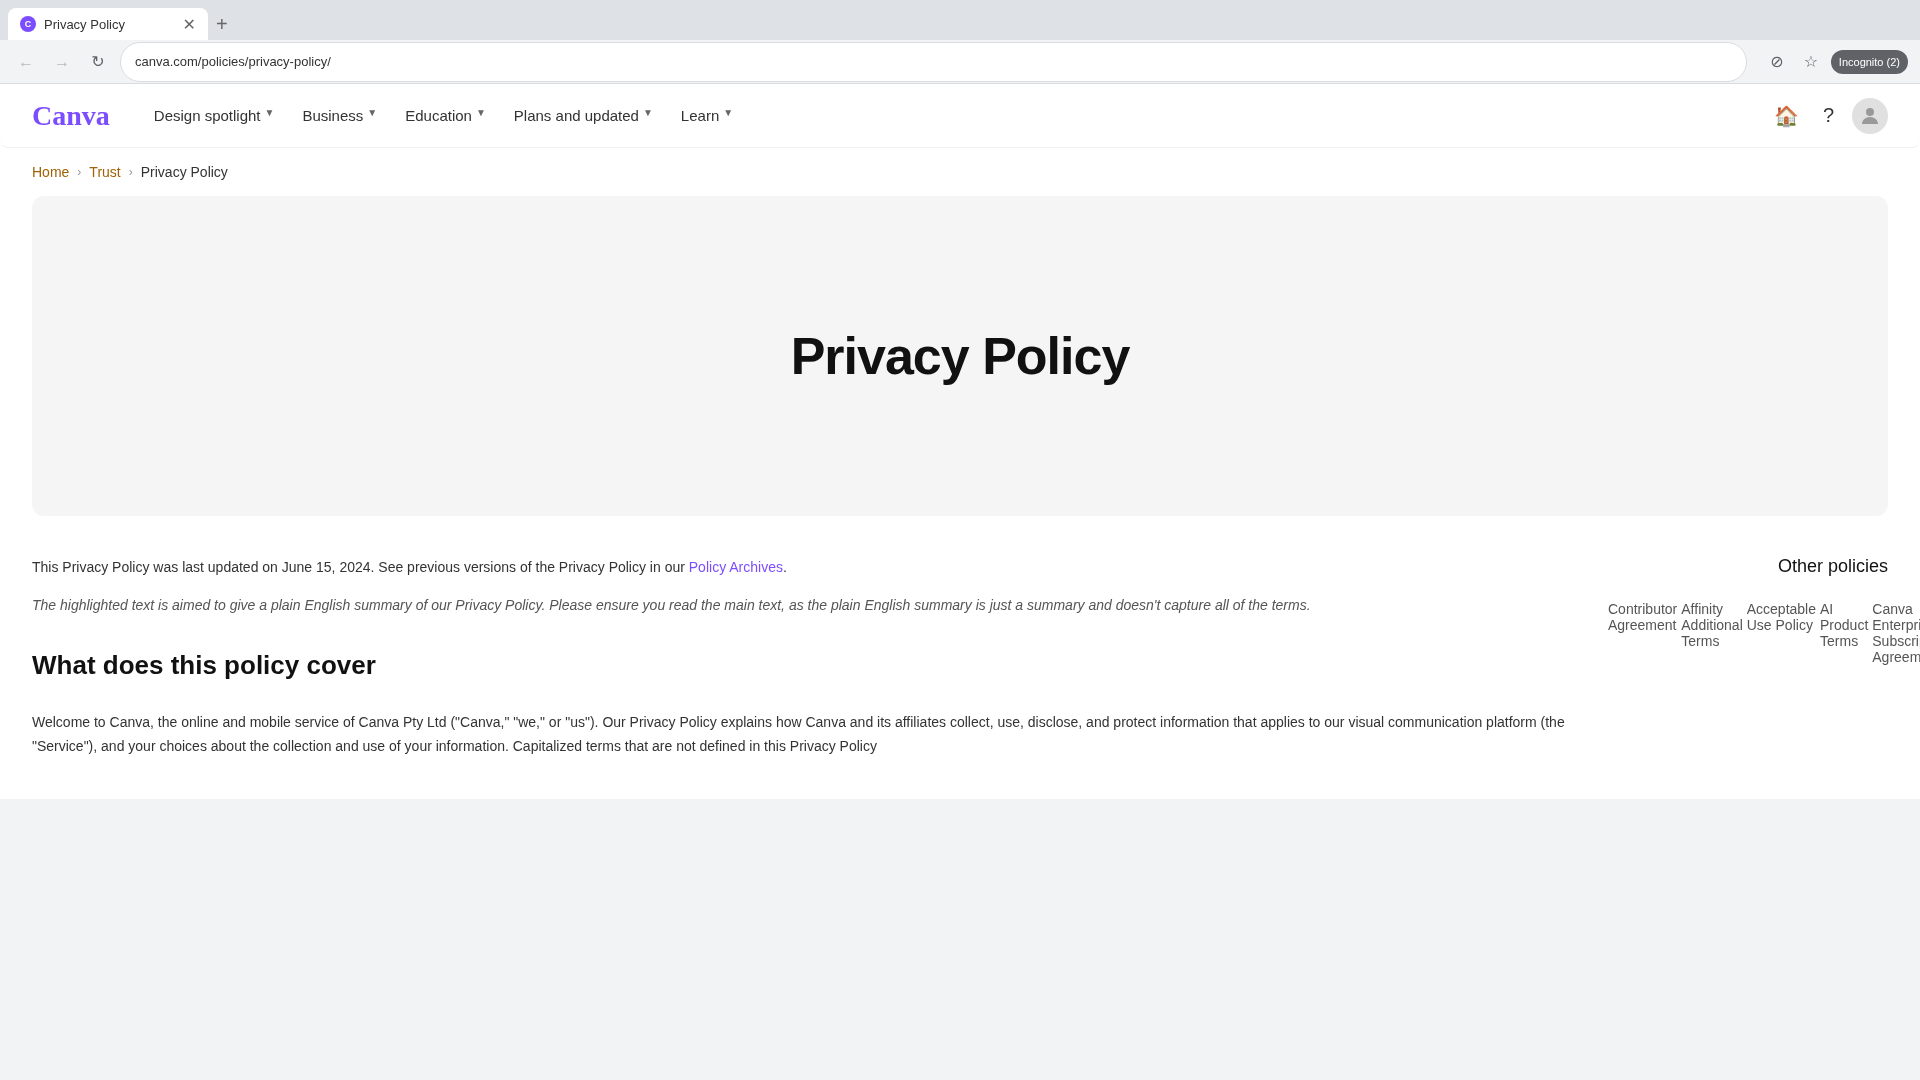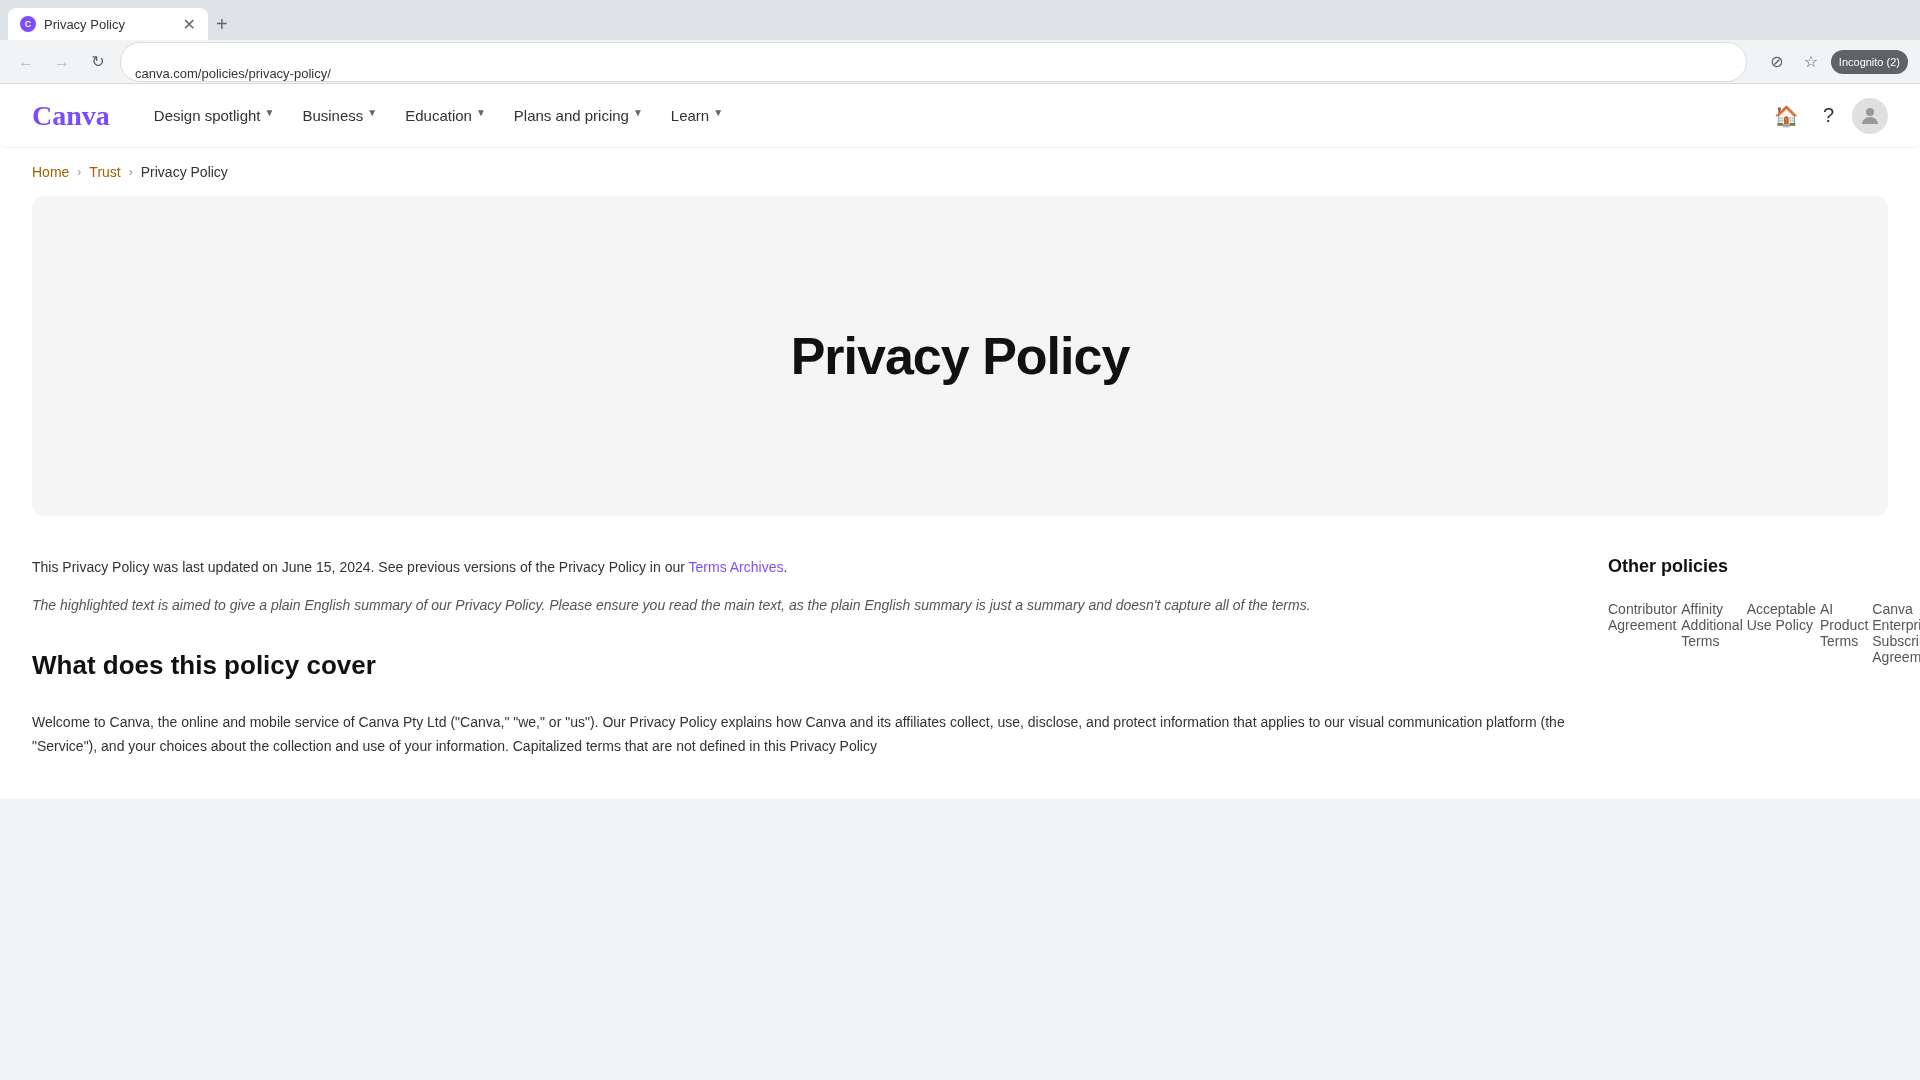--- a/index.html
+++ b/index.html
@@ -8,21 +8,21 @@
     
     .browser-frame { width: 1920px; min-height: 1080px; background: #f1f3f4; }
     .browser-tabs { background: #dee1e6; height: 40px; display: flex; align-items: flex-end; padding: 0 8px; }
     .tab { background: #fff; border-radius: 8px 8px 0 0; height: 32px; display: flex; align-items: center; padding: 0 12px; gap: 8px; min-width: 200px; font-size: 13px; color: #333; }
     .tab-favicon { width: 16px; height: 16px; border-radius: 50%; background: #7c4dff; display: flex; align-items: center; justify-content: center; color: white; font-size: 9px; font-weight: bold; }
     .tab-close { margin-left: auto; cursor: pointer; color: #666; font-size: 16px; }
     .tab-new { background: transparent; border: none; margin-left: 4px; font-size: 20px; color: #666; cursor: pointer; padding: 4px; }
     .browser-controls { background: #f1f3f4; height: 44px; display: flex; align-items: center; padding: 0 12px; gap: 8px; border-bottom: 1px solid #dadce0; }
     .nav-btn { background: none; border: none; cursor: pointer; padding: 6px; border-radius: 50%; color: #5f6368; font-size: 16px; display: flex; align-items: center; justify-content: center; width: 28px; height: 28px; }
     .nav-btn.disabled { opacity: 0.4; cursor: default; }
-    .address-bar { flex: 1; background: #fff; border-radius: 20px; height: 40px; display: flex; align-items: flex-end; padding: 0 14px; font-size: 13px; color: #333; border: 1px solid #dadce0; }
+    .address-bar { flex: 1; background: #fff; border-radius: 20px; height: 40px; display: flex; align-items: center; padding: 0 14px; font-size: 13px; color: #333; border: 1px solid #dadce0; }
     .browser-actions { display: flex; align-items: center; gap: 6px; margin-left: 8px; }
     .browser-action-btn { background: none; border: none; cursor: pointer; color: #5f6368; font-size: 16px; padding: 4px; border-radius: 50%; width: 28px; height: 28px; display: flex; align-items: center; justify-content: center; }
     .incognito-badge { background: #5f6368; color: #fff; border-radius: 12px; font-size: 11px; padding: 6px 8px; cursor: pointer; }
 
     
     .website { background: #fff; }
 
     
     .top-nav { height: 64px; display: flex; align-items: center; padding: 0 32px; border-bottom: 1px solid #f0f0f0; gap: 0; border-radius: 8px; }
     .logo { font-size: 28px; font-weight: 700; color: #7c4dff; font-family: Georgia, serif; margin-right: 32px; text-decoration: none; }
@@ -51,21 +51,21 @@
     .last-updated { font-size: 14px; color: #333; margin-bottom: 16px; line-height: 1.6; }
     .last-updated a { color: #7c4dff; text-decoration: none; }
 
     .plain-english { font-style: italic; font-size: 14px; color: #555; line-height: 1.7; margin-bottom: 32px; }
 
     .section-title { font-size: 26px; font-weight: 700; color: #111; margin-bottom: 30px; }
 
     .body-text { font-size: 14px; color: #333; line-height: 1.7; }
 
     
-    .sidebar-heading { font-size: 18px; font-weight: 700; color: #111; margin-bottom: 20px; }
+    .sidebar-heading { font-size: 18px; font-weight: 400; color: #111; margin-bottom: 20px; text-align: right; }
     .sidebar-links { display: flex; flex-direction: row; gap: 4px; }
     .sidebar-link { font-size: 14px; color: #555; text-decoration: none; padding: 4px 0; cursor: pointer; }
   </style>
 </head>
 <body>
 
 <div class="browser-frame">
 
   <div class="browser-tabs">
     <div class="tab">
@@ -105,21 +105,21 @@
         </div>
         <div class="nav-item">
           <span>Business</span>
           <span class="nav-item-chevron">▼</span>
         </div>
         <div class="nav-item">
           <span>Education</span>
           <span class="nav-item-chevron">▼</span>
         </div>
         <div class="nav-item">
-          <span>Plans and pricing</span>
+          <span>Plans and updated</span>
           <span class="nav-item-chevron">▼</span>
         </div>
         <div class="nav-item">
           <span>Learn</span>
           <span class="nav-item-chevron">▼</span>
         </div>
       </div>
       <div class="nav-actions">
         <button class="nav-action-btn">🏠</button>
         <button class="nav-action-btn">?</button>
@@ -142,21 +142,21 @@
 
     <div class="hero">
       <h1 class="hero-title">Privacy Policy</h1>
     </div>
 
     <div class="content-area">
 
       <div class="main-content">
         <p class="last-updated">
           <span>This Privacy Policy was last updated on June 15, 2024. See previous versions of the Privacy Policy in our</span>
-          <a style="color:#7c4dff; text-decoration:none;">Terms Archives</a>.
+          <a style="color:#7c4dff; text-decoration:none;">Policy Archives</a>.
         </p>
         <p class="plain-english">The highlighted text is aimed to give a plain English summary of our Privacy Policy. Please ensure you read the main text, as the plain English summary is just a summary and doesn't capture all of the terms.</p>
         <h2 class="section-title">What does this policy cover</h2>
         <p class="body-text">Welcome to Canva, the online and mobile service of Canva Pty Ltd ("Canva," "we," or "us"). Our Privacy Policy explains how Canva and its affiliates collect, use, disclose, and protect information that applies to our visual communication platform (the "Service"), and your choices about the collection and use of your information. Capitalized terms that are not defined in this Privacy Policy</p>
       </div>
 
       <div class="sidebar">
         <h3 class="sidebar-heading">Other policies</h3>
         <div class="sidebar-links">
           <a class="sidebar-link">Contributor Agreement</a>

